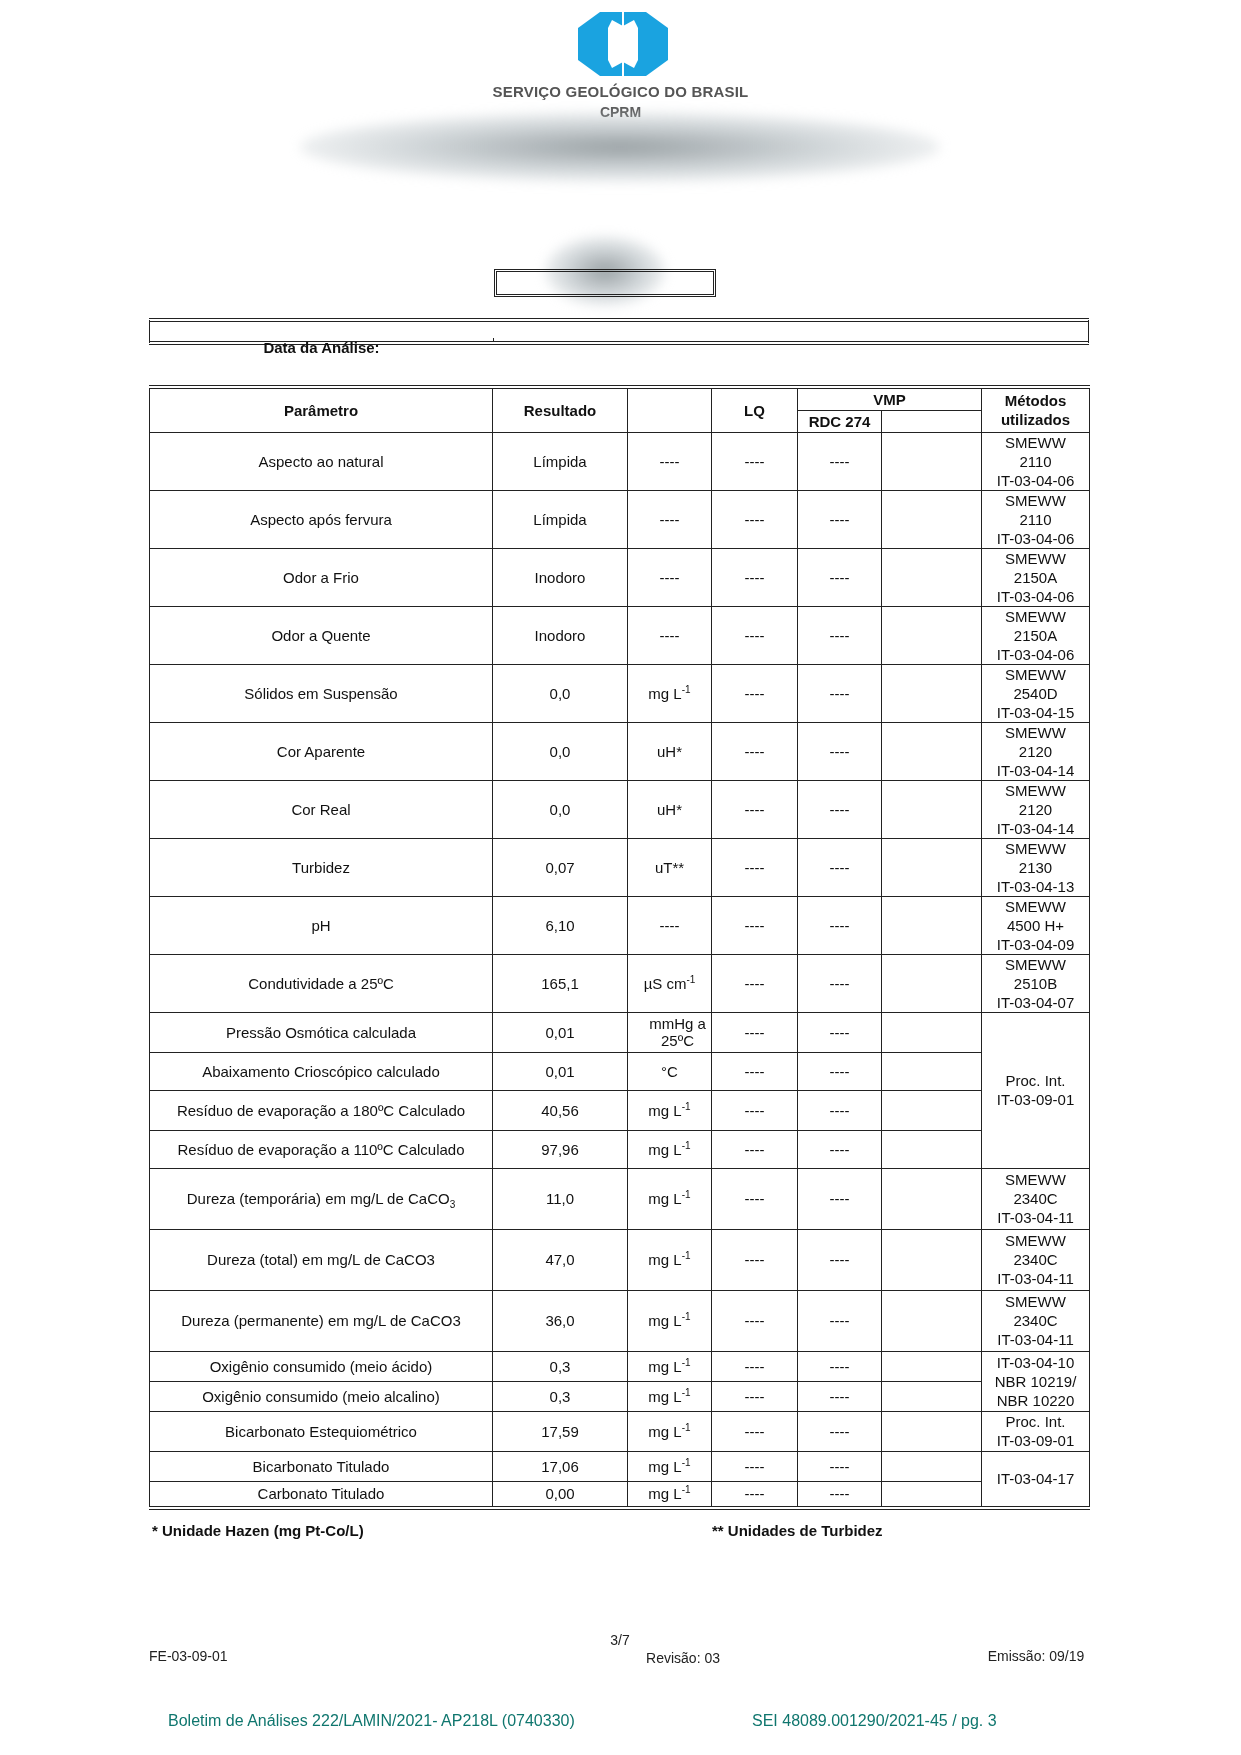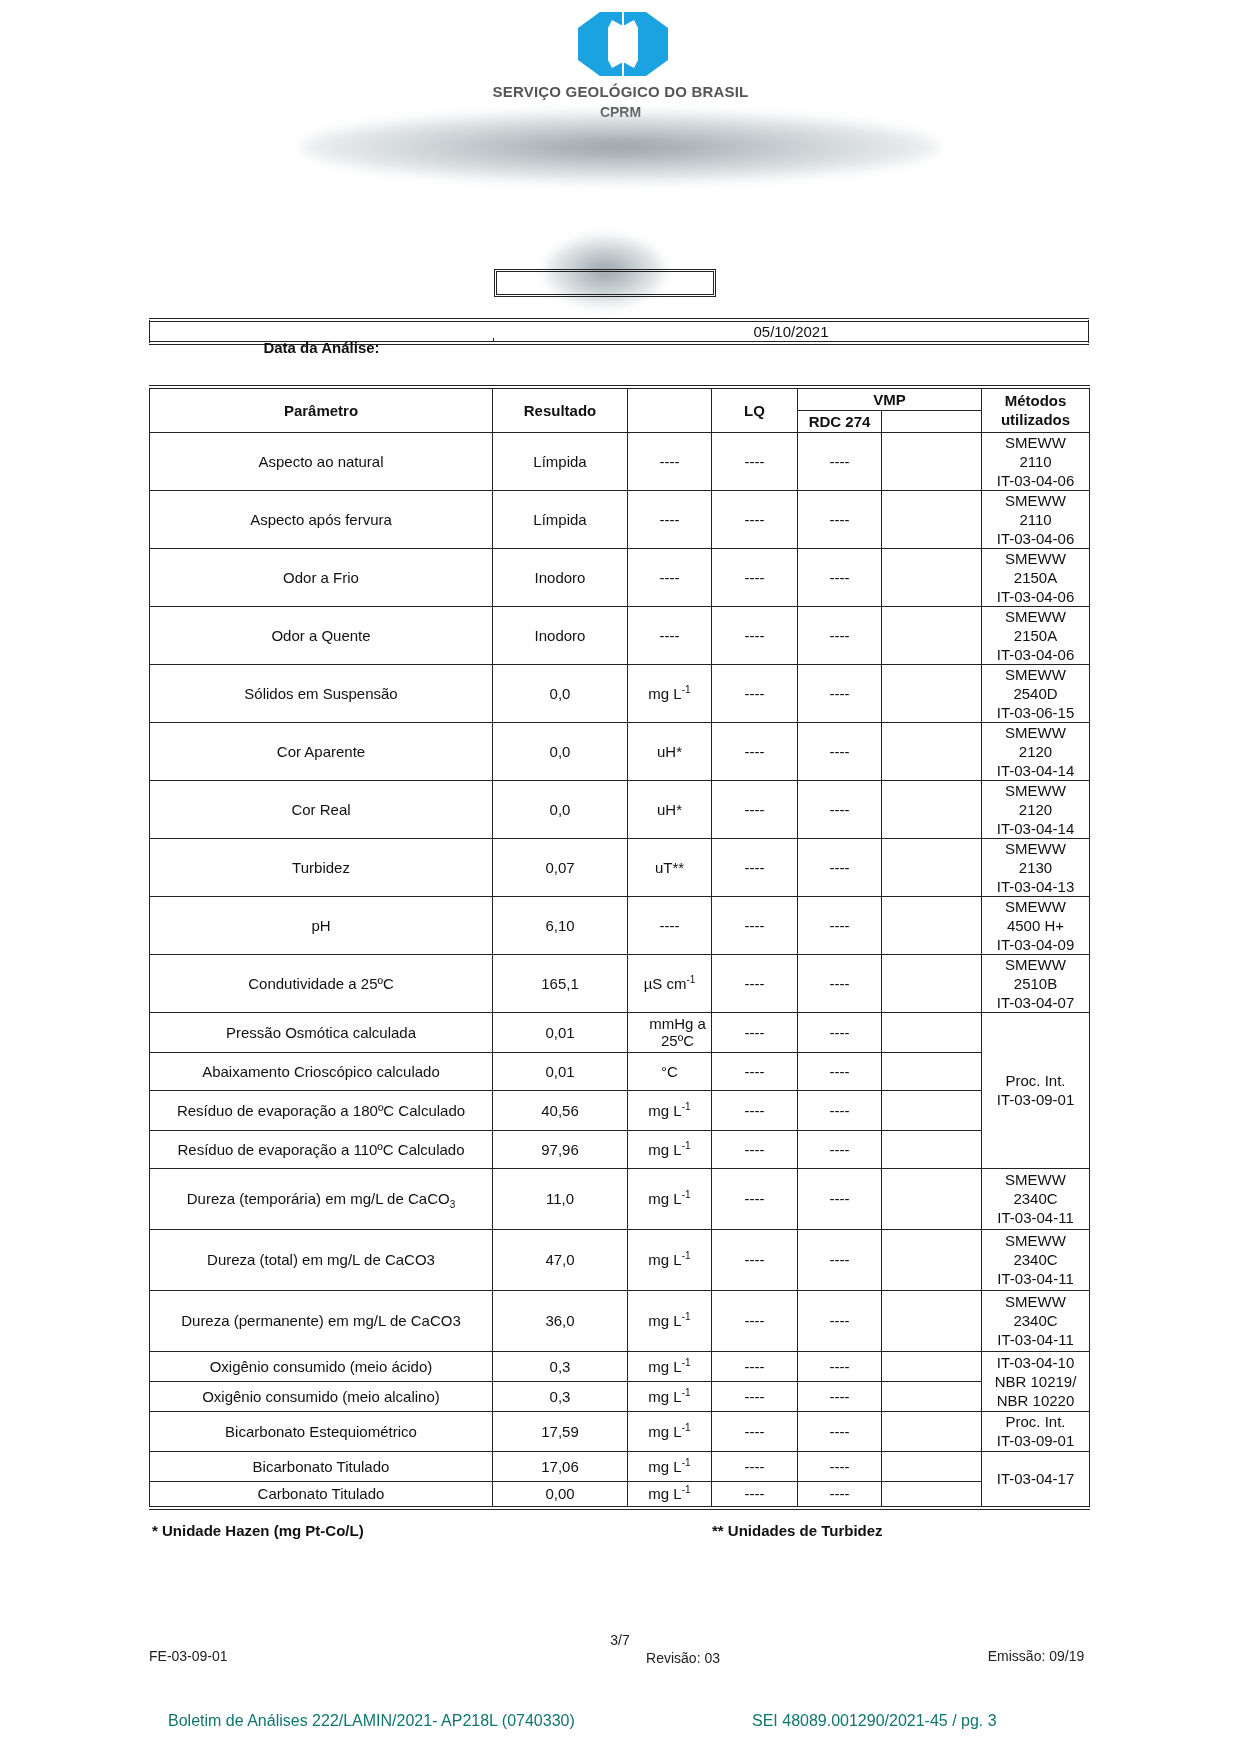--- a/index.html
+++ b/index.html
@@ -40,21 +40,20 @@
 <div class="abs org-sub">CPRM</div>
 
 <div class="abs redact" style="left:300px; top:112px; width:640px; height:70px;"></div>
 <div class="abs redact" style="left:545px; top:236px; width:120px; height:70px;"></div>
 
 <div class="abs idbox"></div>
 
 <div class="abs hdr">
   <div class="hdr-row">
     <div class="hdr-label">Data da Análise:</div>
-    <div class="hdr-val">05/10/2021</div>
   </div>
 </div>
 
 <table class="main">
   <colgroup>
     <col style="width:343px">
       <col style="width:135px">
       <col style="width:84px">
       <col style="width:86px">
       <col style="width:84px">
@@ -131,21 +130,21 @@
       <tr style="height: 58px;">
         <td><span>Sólidos em Suspensão</span></td>
         <td>0,0</td>
         <td><span>mg L</span><sup>-1</sup></td>
         <td>----</td>
         <td>----</td>
         <td></td>
         <td class="methods">
           <div>SMEWW</div>
           <div>2540D</div>
-          <div>IT-03-06-15</div>
+          <div>IT-03-04-15</div>
         </td>
       </tr>
       <tr style="height: 58px;">
         <td><span>Cor Aparente</span></td>
         <td>0,0</td>
         <td><span>uH*</span></td>
         <td>----</td>
         <td>----</td>
         <td></td>
         <td class="methods">

